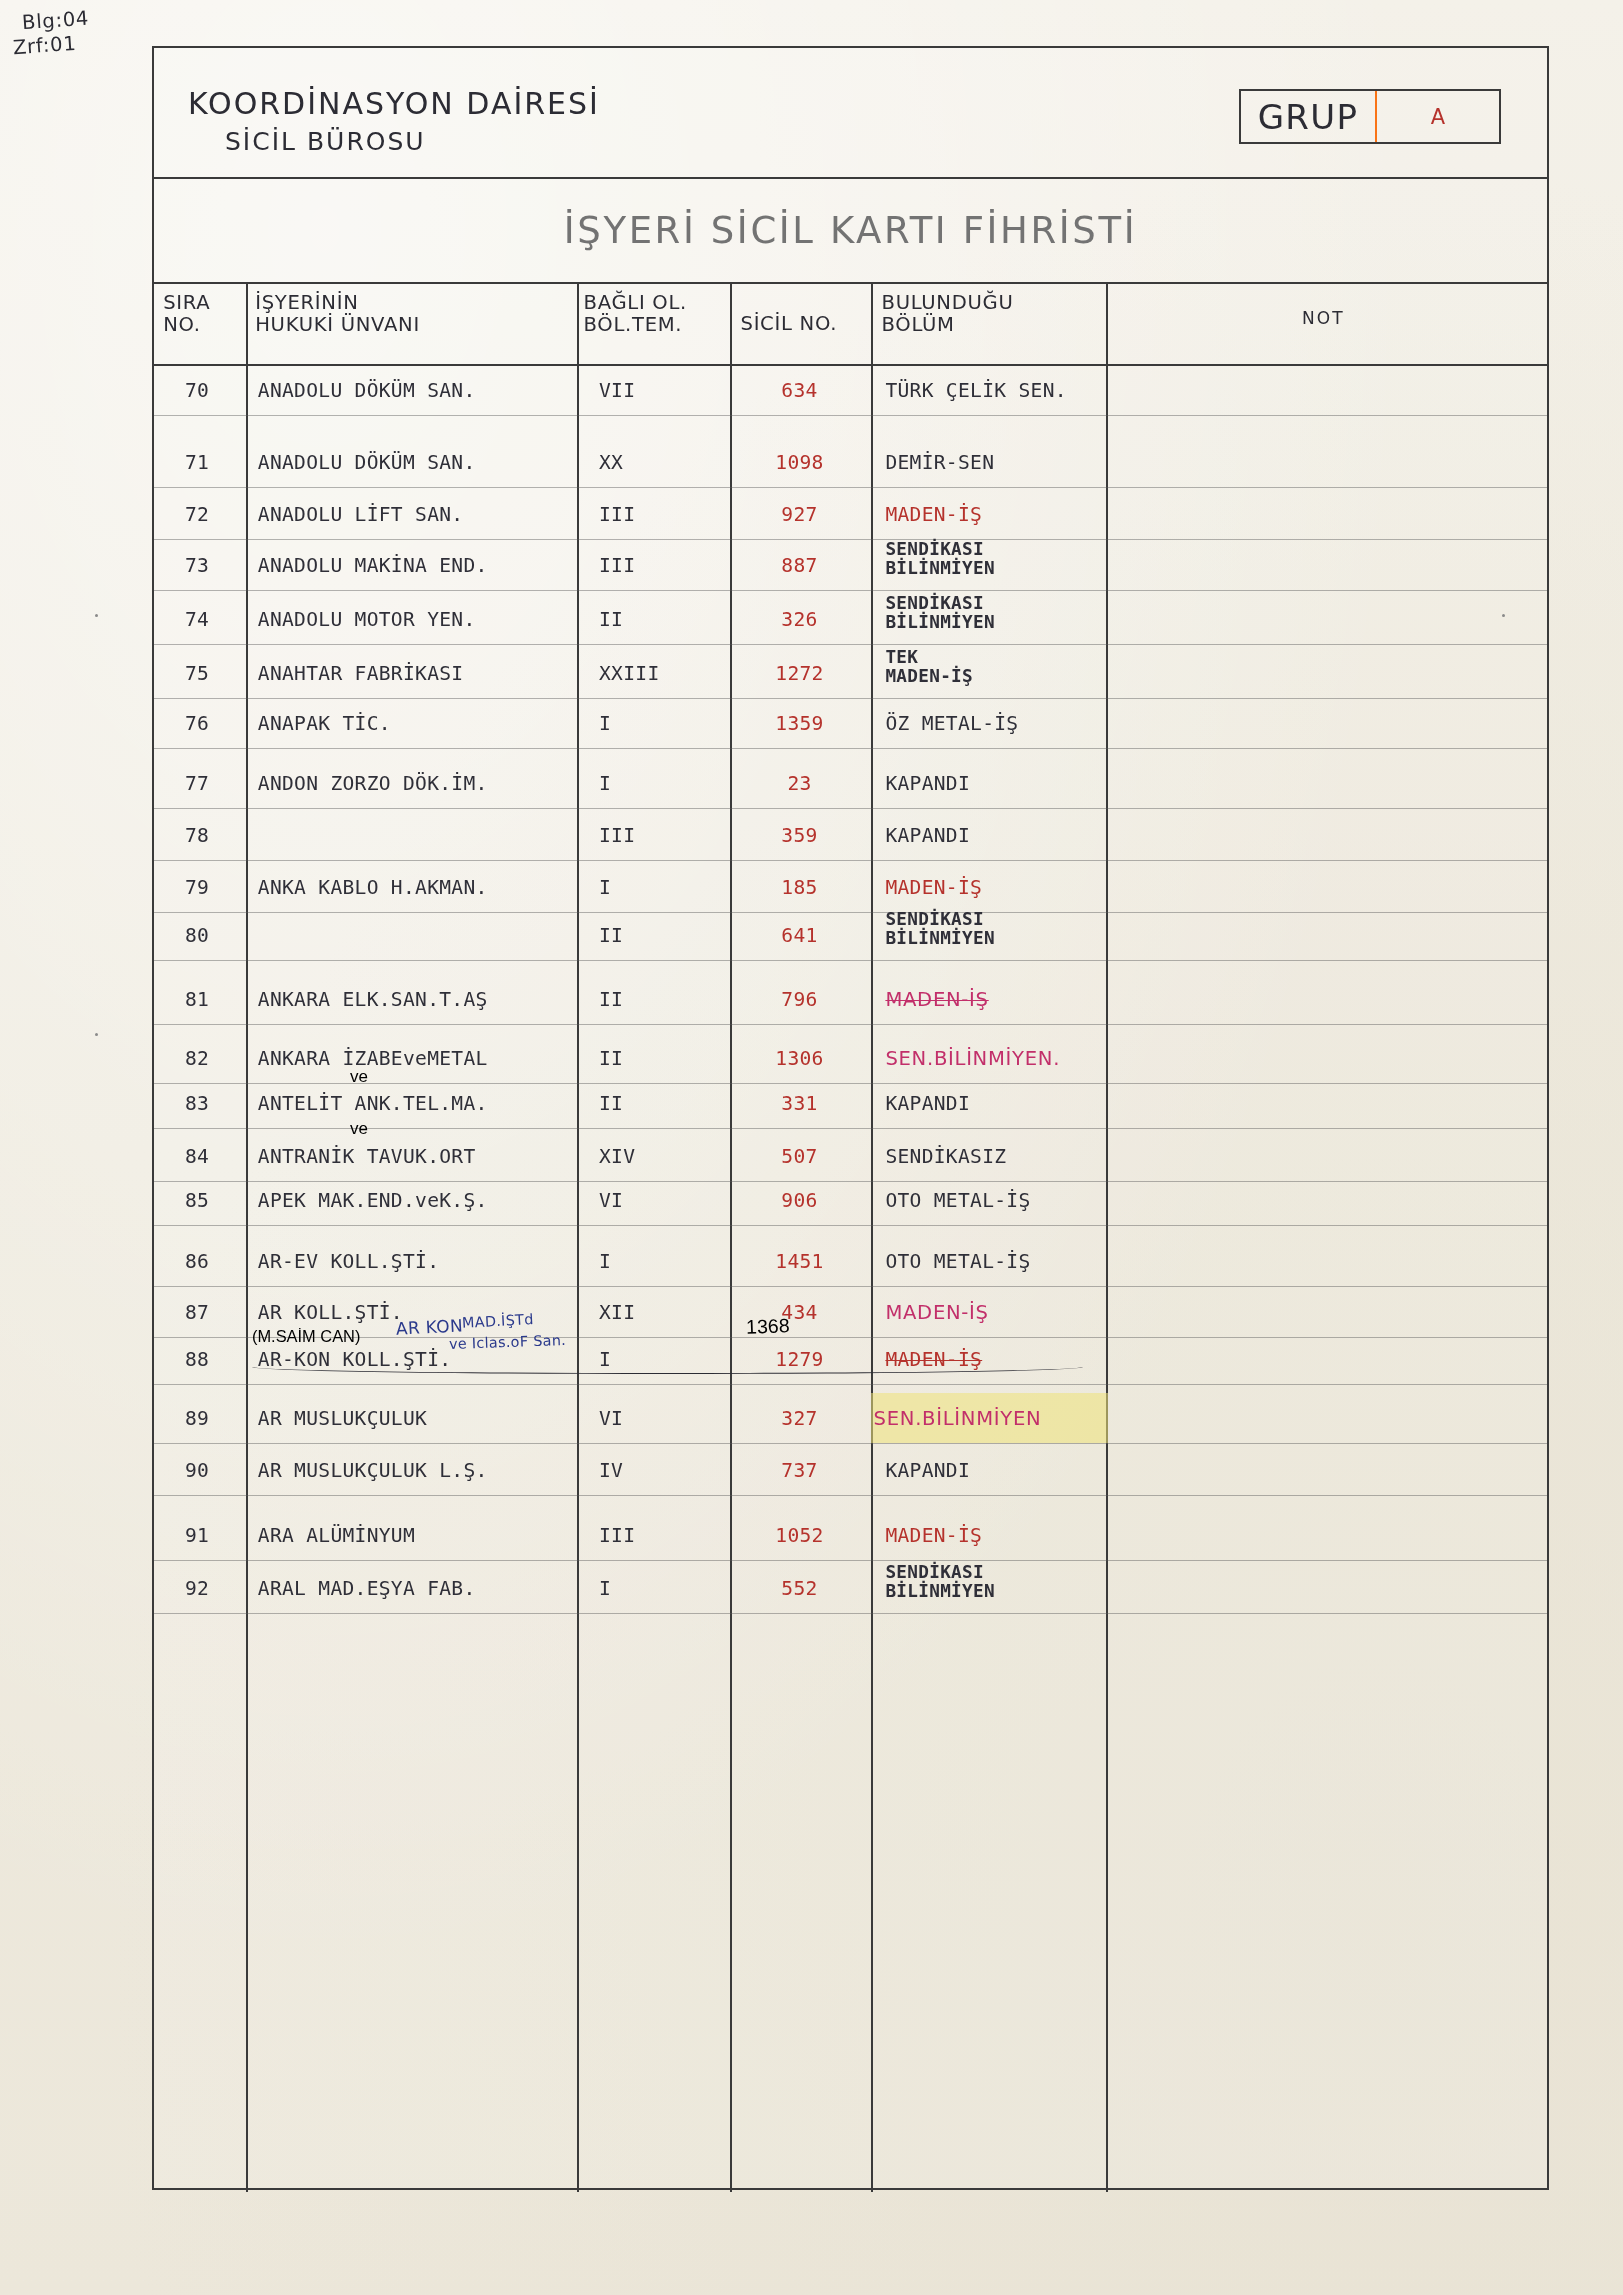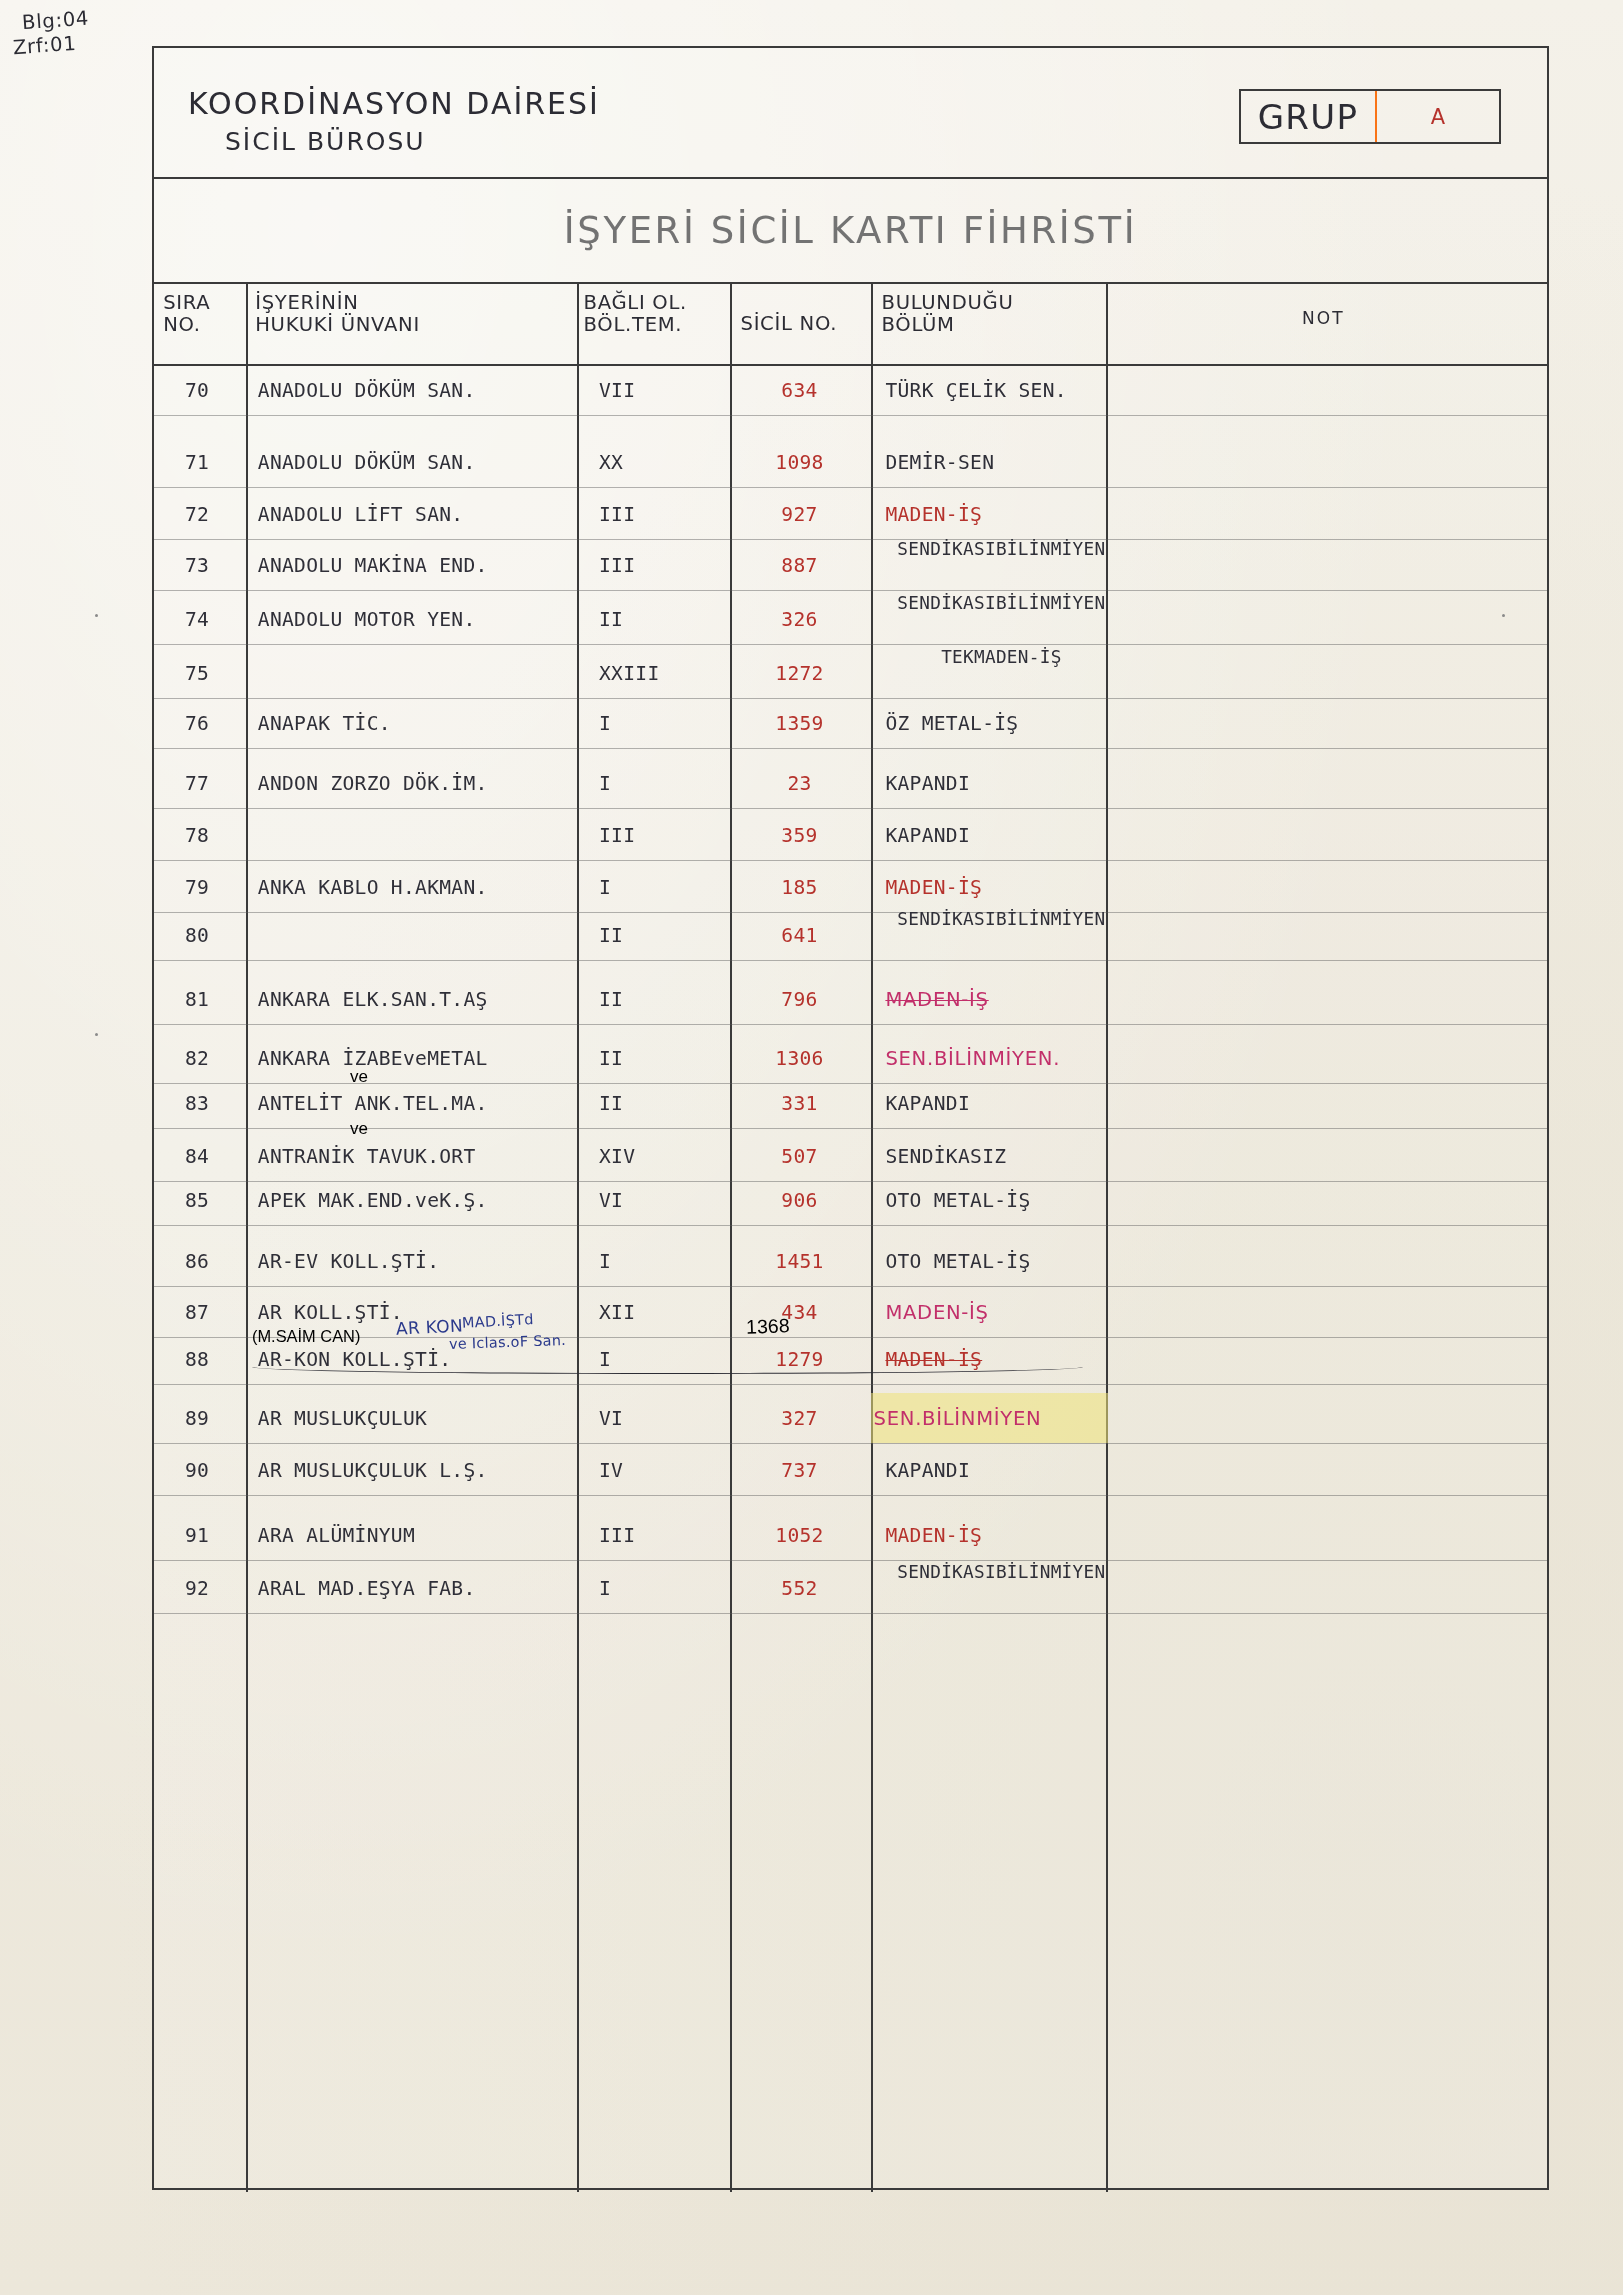--- a/index.html
+++ b/index.html
@@ -131,22 +131,23 @@
   }
   .c-no{left:0;width:86px;justify-content:center;}
   .c-name{left:92px;width:327px;padding-left:11.8px;}
   .c-bol{left:423px;width:151px;padding-left:22px;}
   .c-sicil{left:576px;width:139px;justify-content:center;color:#b5322c;}
   .c-bolum{left:717px;width:232px;padding-left:14.4px;}
   .c-not{left:952px;width:432px;padding-left:13px;}
 
   .red{color:#b5322c;}
   .two-line{
-    flex-direction:row;align-items:flex-start;justify-content:center;
+    flex-direction:column;align-items:flex-start;
     line-height:1.08;
+    font-weight:bold;
   }
   .small{font-size:17.7px;}
 
   
   .marker-pink{
     color:#c22f6a;
     font-family:"DejaVu Sans", sans-serif;
     font-size:19.6px;
     letter-spacing:0.7px;
   }
@@ -275,20 +276,21 @@
           <div class="cell c-bol">II</div>
           <div class="cell c-sicil">326</div>
           <div class="cell c-bolum two-line small">
             <div>SENDİKASI</div>
             <div>BİLİNMİYEN</div>
           </div>
           <div class="cell c-not"></div>
         </div>
         <div class="row" style="top: 283px;">
           <div class="cell c-no">75</div>
+          <div class="cell c-name">ANAHTAR FABRİKASI</div>
           <div class="cell c-bol">XXIII</div>
           <div class="cell c-sicil">1272</div>
           <div class="cell c-bolum two-line small">
             <div>TEK</div>
             <div>MADEN-İŞ</div>
           </div>
           <div class="cell c-not"></div>
         </div>
         <div class="row" style="top: 333px;">
           <div class="cell c-no">76</div>

